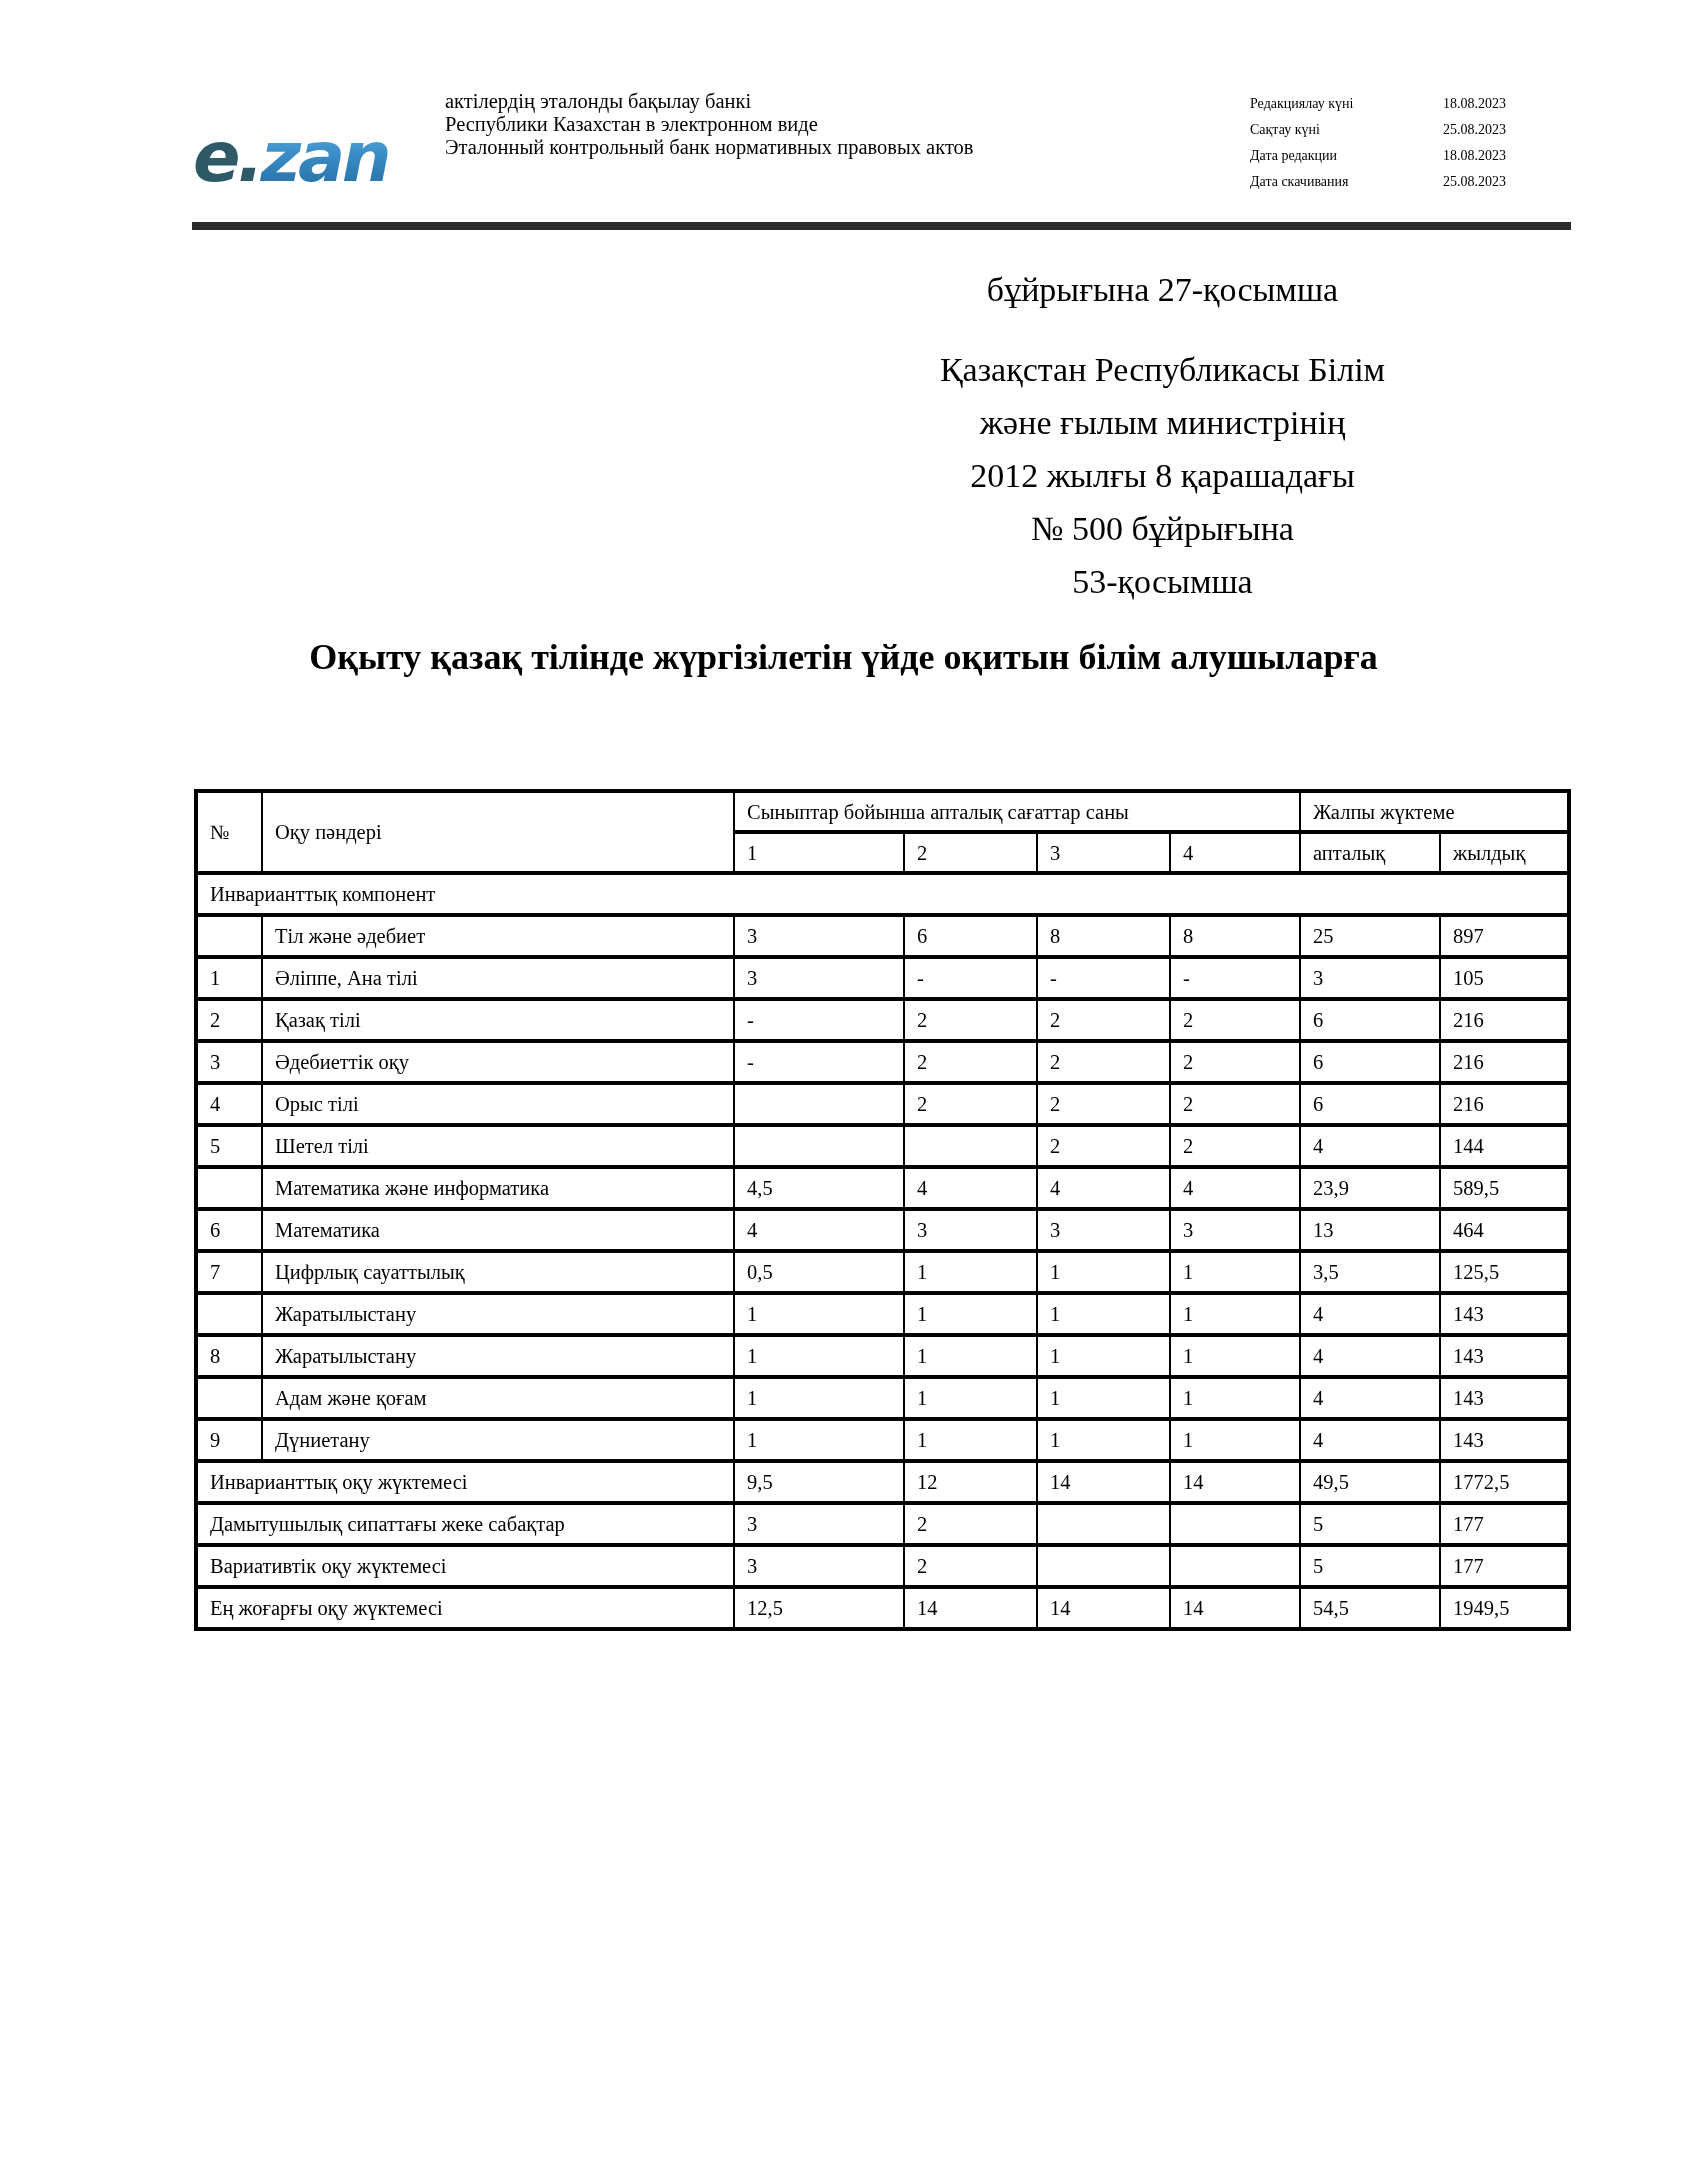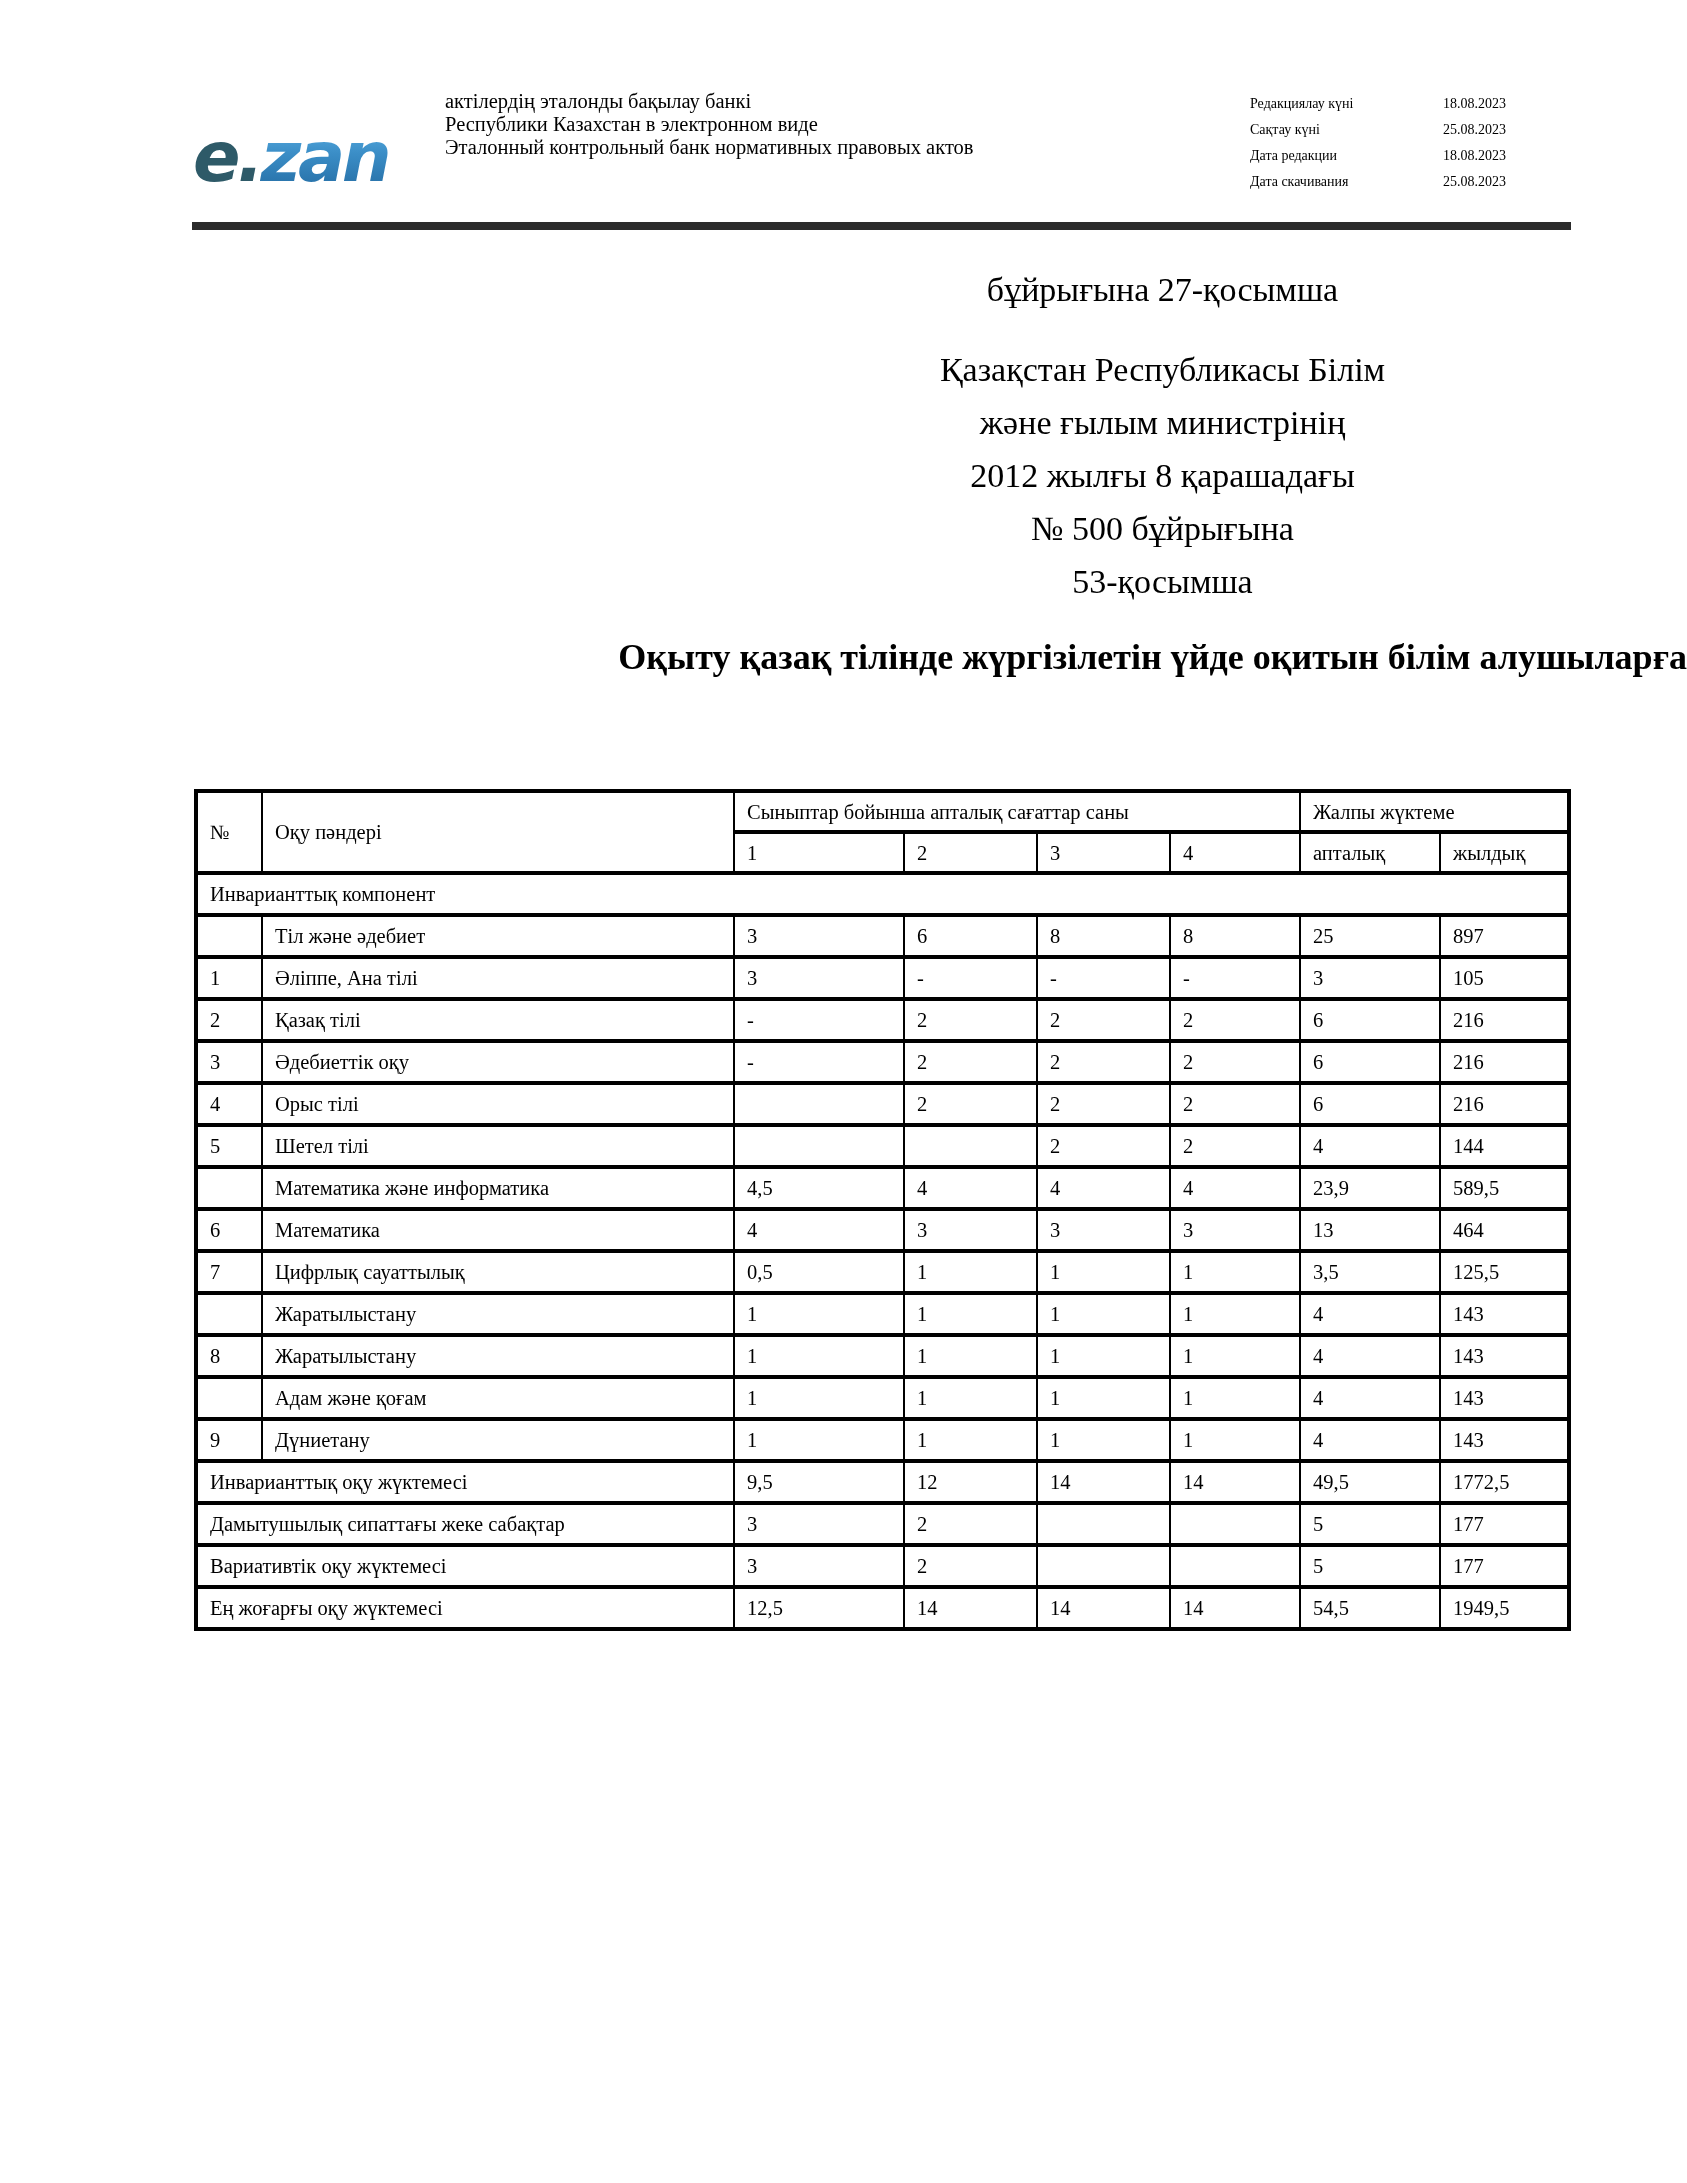--- a/index.html
+++ b/index.html
@@ -77,21 +77,21 @@
   }
   .appendix-intro { margin-bottom: 26.5px; }
 
   
   .doc-title {
     position: absolute;
     left: 0;
     top: 627px;
     width: 1687px;
     margin: 0;
-    text-align: right;
+    text-align: center;
     font-size: 36px;
     font-weight: bold;
     line-height: 61px;
   }
 
   
   table.curriculum {
     position: absolute;
     left: 194px;
     top: 789px;

